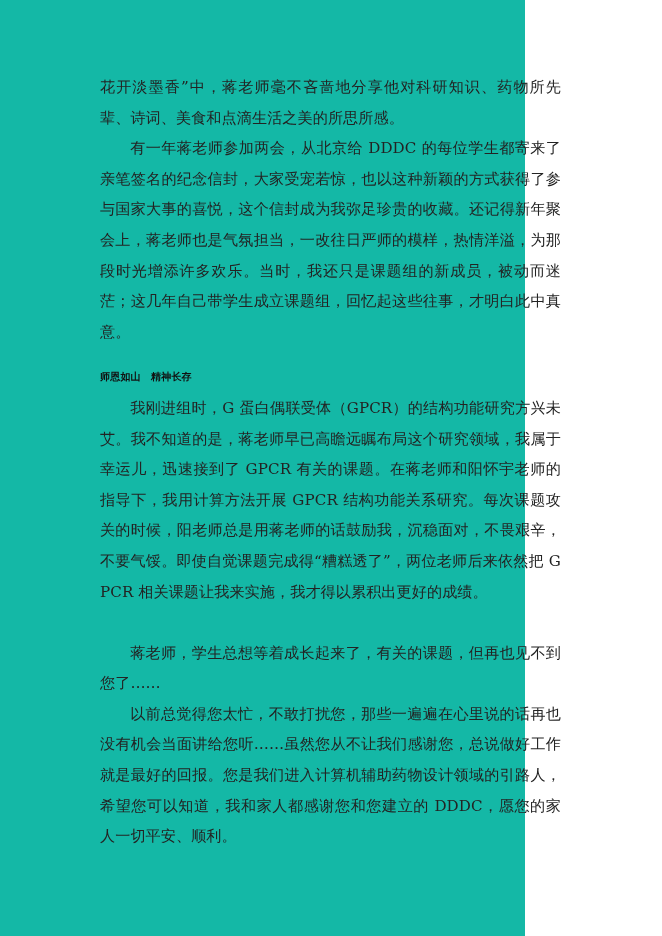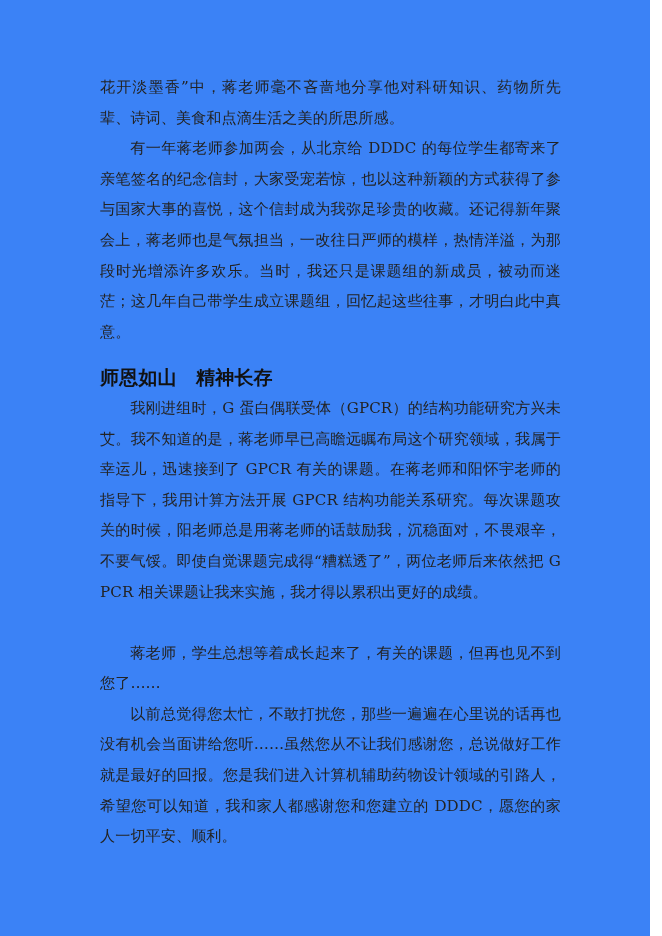--- a/index.html
+++ b/index.html
@@ -12,23 +12,23 @@
     width: 662px;
     height: 936px;
     overflow: hidden;
     font-family: "DejaVu Serif", "Liberation Serif", serif;
     color: #1a1a1a;
     -webkit-font-smoothing: antialiased;
   }
 
   .page {
     position: relative;
-    width: 650px;
+    width: 525px;
     height: 936px;
-    background: #3b82f6;
+    background: #14b8a6;
     box-sizing: border-box;
   }
 
   .text-column {
     position: absolute;
     left: 100px;
     top: 72px;
     width: 461px;
   }
 
@@ -45,21 +45,21 @@
     word-break: break-all;
   }
 
   p.para.no-indent {
     text-indent: 0;
   }
 
   h2.section-heading {
     margin: 0;
     padding: 0;
-    font-size: 19px;
+    font-size: 10px;
     line-height: 30.6px;
     font-weight: bold;
     text-indent: 0;
     text-align: left;
     color: #111111;
     letter-spacing: 0.2px;
     font-family: "DejaVu Sans", "Liberation Sans", sans-serif;
   }
 
   .spacer-line {

